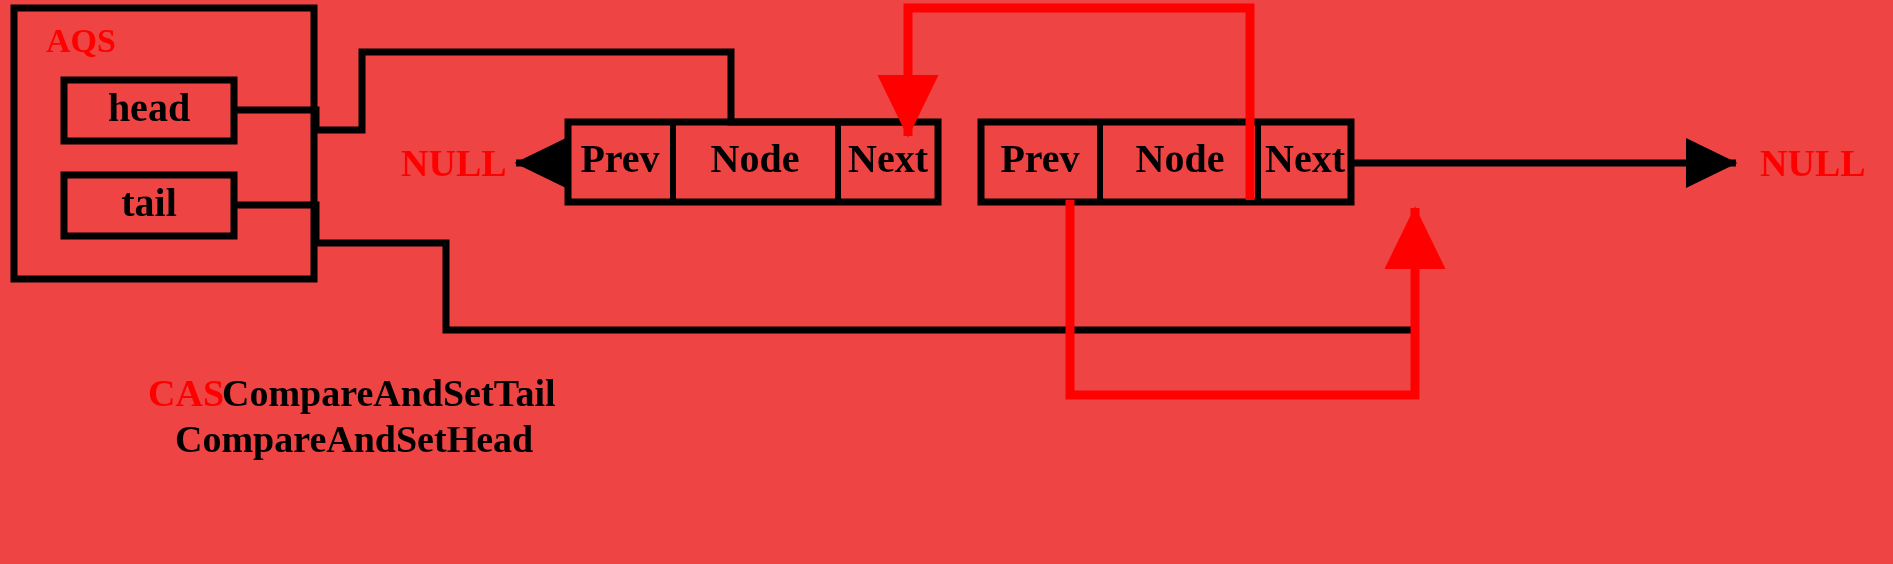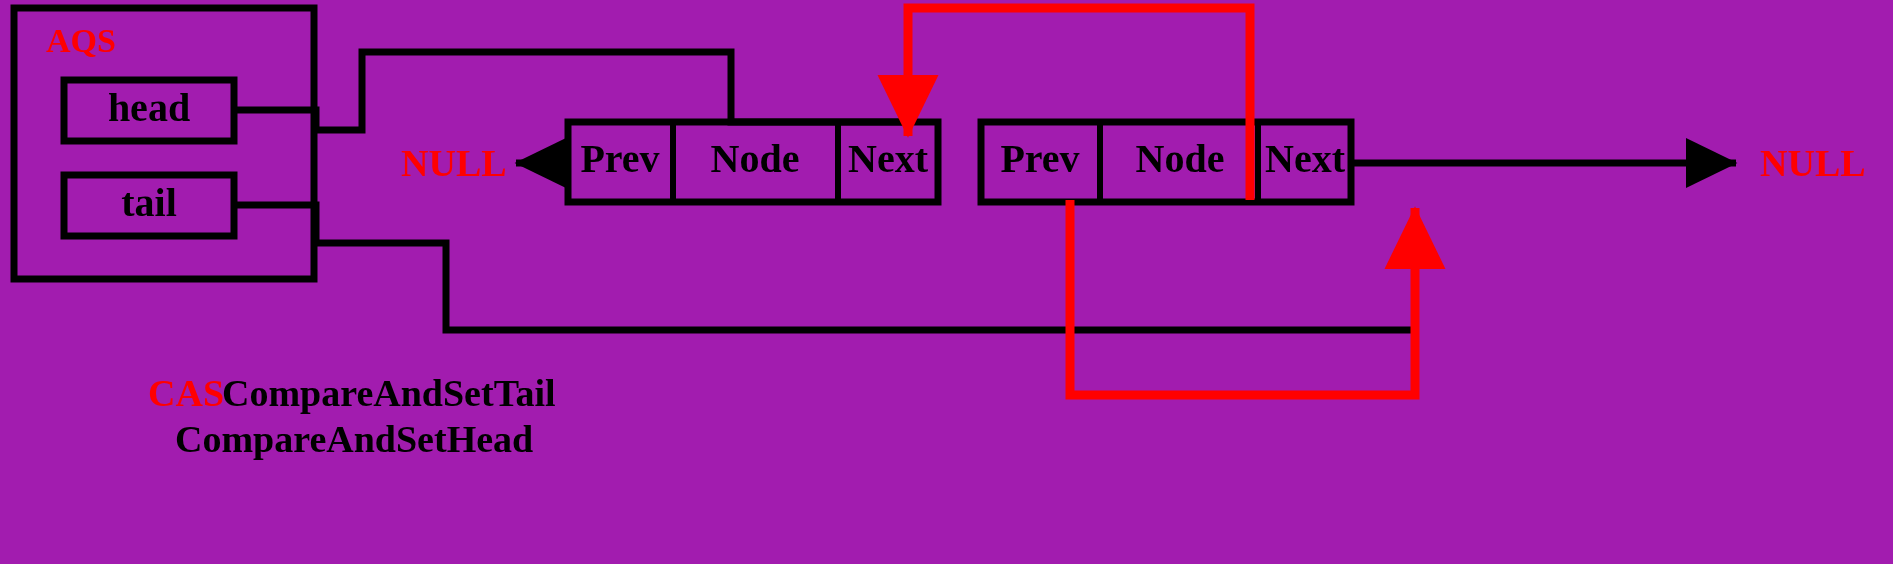--- a/index.html
+++ b/index.html
@@ -10,21 +10,21 @@
   body {
     width: 1893px;
     height: 564px;
     font-family: "Liberation Serif", "DejaVu Serif", serif;
     overflow: hidden;
   }
   #diagram-root {
     position: relative;
     width: 1893px;
     height: 564px;
-    background: #a21caf;
+    background: #ef4444;
   }
   svg.diagram-canvas {
     position: absolute;
     top: 0;
     left: 0;
     width: 1893px;
     height: 564px;
   }
   .box-stroke {
     fill: none;

